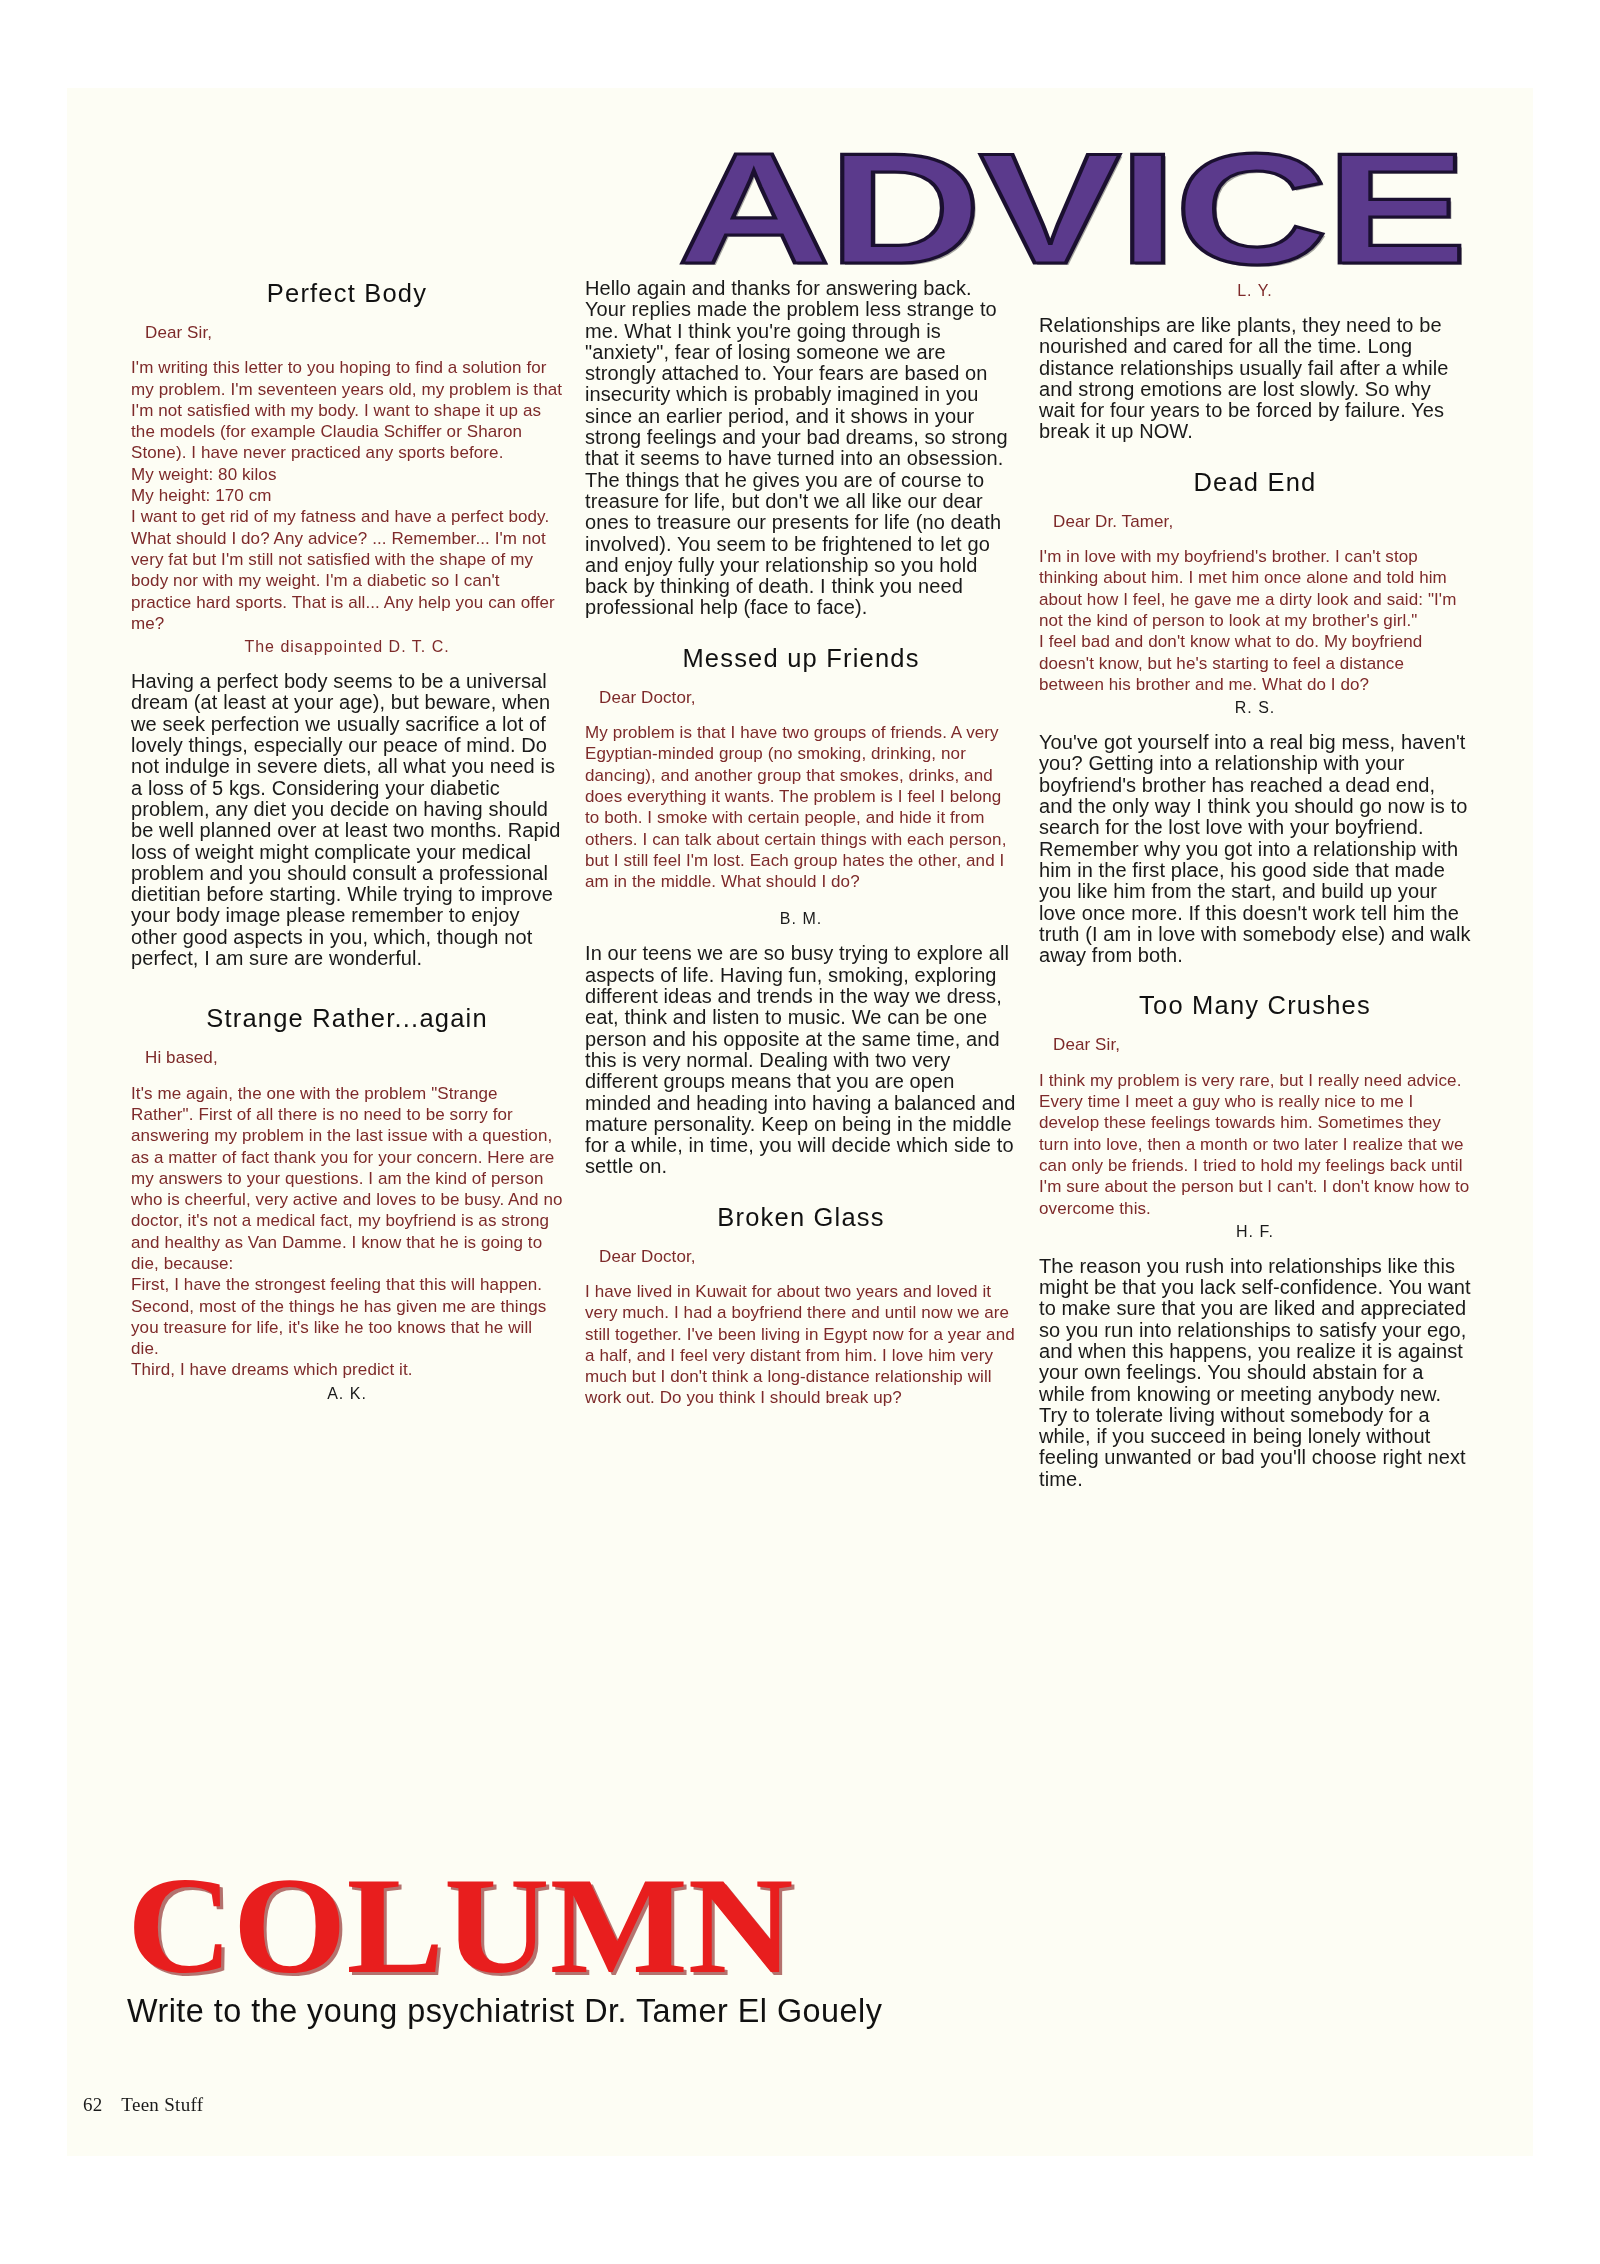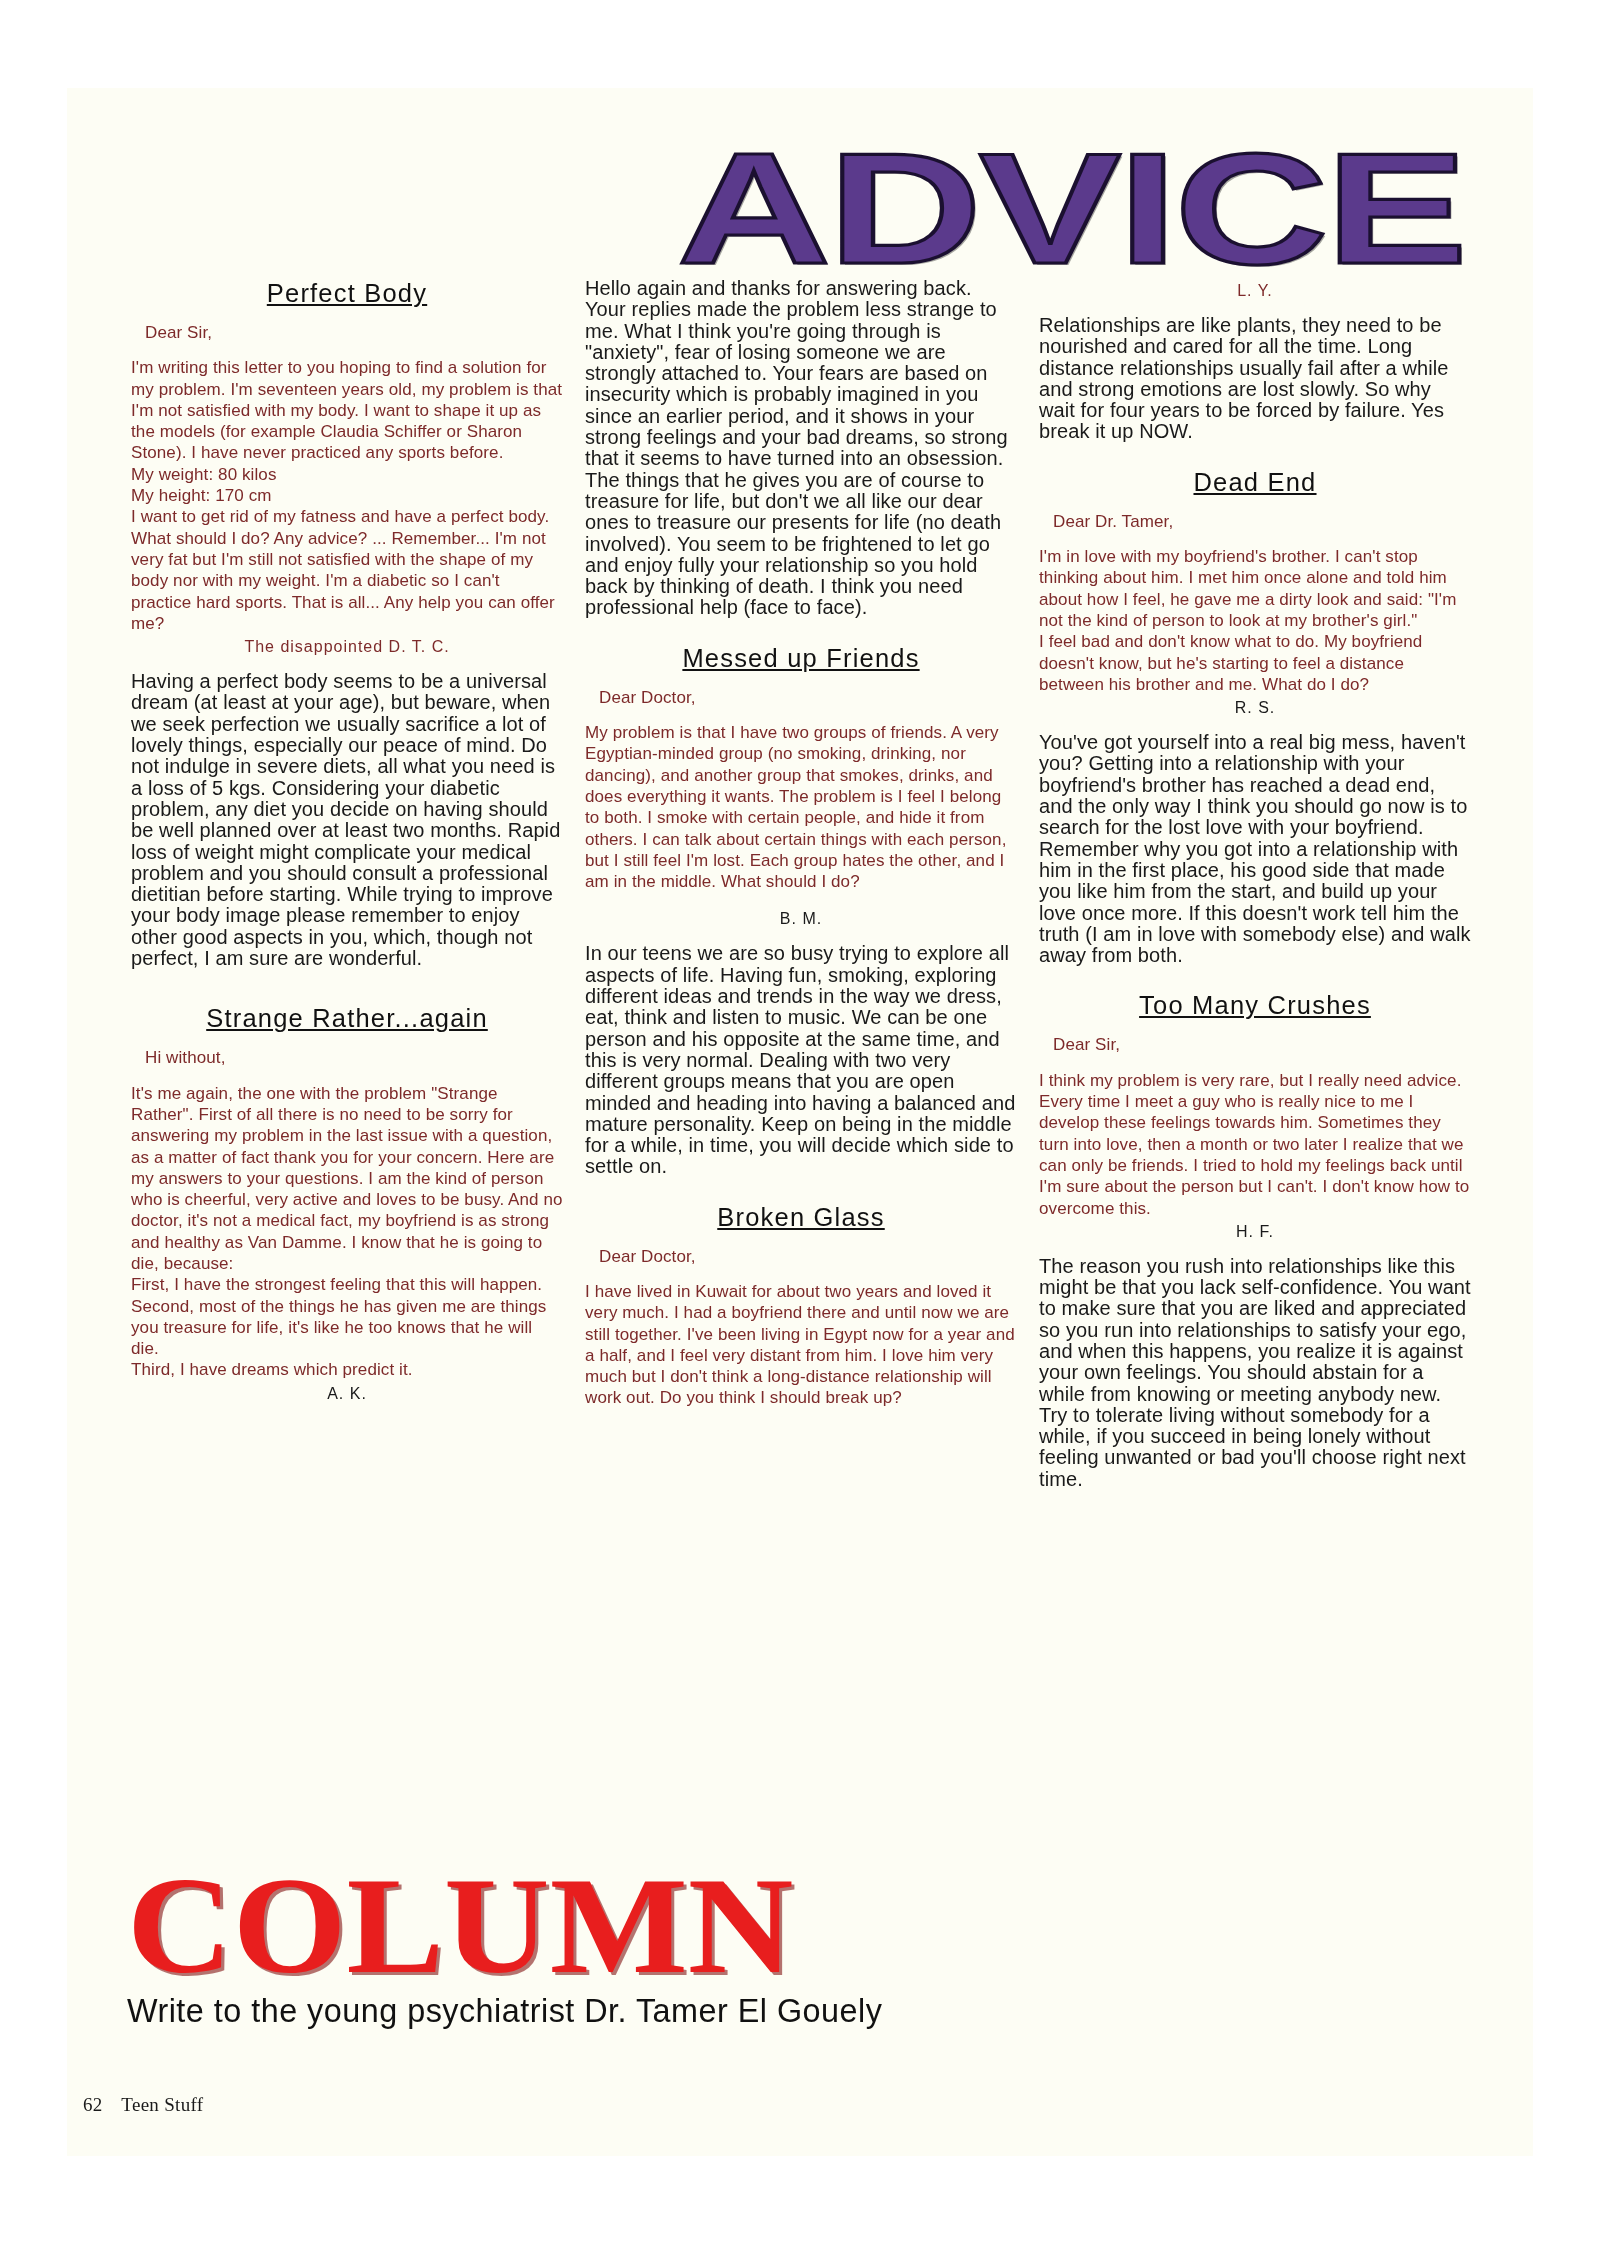--- a/index.html
+++ b/index.html
@@ -65,21 +65,20 @@
   .art-head {
     font-family: "Liberation Sans", sans-serif;
     font-weight: normal;
     font-size: 25.5px;
     letter-spacing: 1.2px;
     color: #111111;
     text-align: center;
     margin: 0 0 2px 0;
     line-height: 30px;
     white-space: nowrap;
-    text-decoration: underline;
   }
 
   .salutation {
     font-size: 17px;
     line-height: 21.3px;
     color: #7d2a2a;
     margin: 14px;
     font-family: "Liberation Sans", sans-serif;
     letter-spacing: 0.1px;
   }
@@ -182,21 +181,21 @@
         <p class="letter">I'm writing this letter to you hoping to find a solution for my problem. I'm seventeen years old, my problem is that I'm not satisfied with my body. I want to shape it up as the models (for example Claudia Schiffer or Sharon Stone). I have never practiced any sports before.<br>My weight: 80 kilos<br>My height: 170 cm<br>I want to get rid of my fatness and have a perfect body. What should I do? Any advice? ... Remember... I'm not very fat but I'm still not satisfied with the shape of my body nor with my weight. I'm a diabetic so I can't practice hard sports. That is all... Any help you can offer me?</p>
         <p class="sig red">The disappointed D. T. C.</p>
         <div class="gap-sm"></div>
         <p class="reply">Having a perfect body seems to be a universal dream (at least at your age), but beware, when we seek perfection we usually sacrifice a lot of lovely things, especially our peace of mind. Do not indulge in severe diets, all what you need is a loss of 5 kgs. Considering your diabetic problem, any diet you decide on having should be well planned over at least two months. Rapid loss of weight might complicate your medical problem and you should consult a professional dietitian before starting. While trying to improve your body image please remember to enjoy other good aspects in you, which, though not perfect, I am sure are wonderful.</p>
       </div>
 
       <div class="gap-lg"></div>
 
       <div>
         <h2 class="art-head">Strange Rather...again</h2>
-        <p class="salutation">Hi without,</p>
+        <p class="salutation">Hi based,</p>
         <p class="letter">It's me again, the one with the problem "Strange Rather". First of all there is no need to be sorry for answering my problem in the last issue with a question, as a matter of fact thank you for your concern. Here are my answers to your questions. I am the kind of person who is cheerful, very active and loves to be busy. And no doctor, it's not a medical fact, my boyfriend is as strong and healthy as Van Damme. I know that he is going to die, because:<br>First, I have the strongest feeling that this will happen.<br>Second, most of the things he has given me are things you treasure for life, it's like he too knows that he will die.<br>Third, I have dreams which predict it.</p>
         <p class="sig">A. K.</p>
       </div>
 
     </div>
 
     <div class="col">
 
       <div>
         <p class="reply">Hello again and thanks for answering back. Your replies made the problem less strange to me. What I think you're going through is "anxiety", fear of losing someone we are strongly attached to. Your fears are based on insecurity which is probably imagined in you since an earlier period, and it shows in your strong feelings and your bad dreams, so strong that it seems to have turned into an obsession. The things that he gives you are of course to treasure for life, but don't we all like our dear ones to treasure our presents for life (no death involved). You seem to be frightened to let go and enjoy fully your relationship so you hold back by thinking of death. I think you need professional help (face to face).</p>

